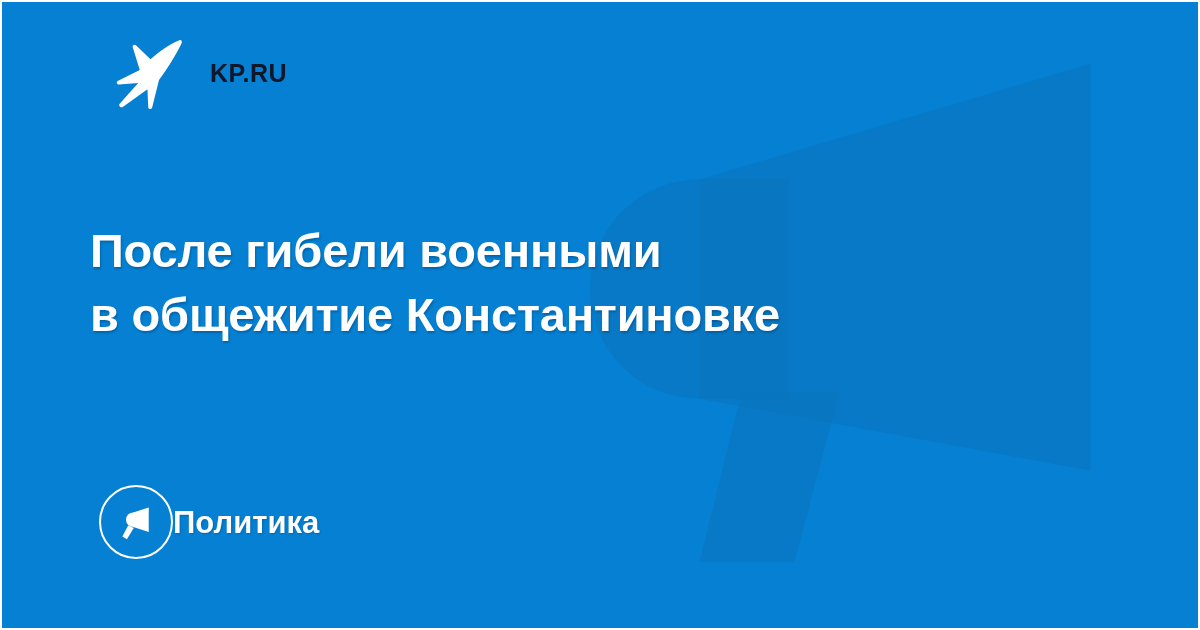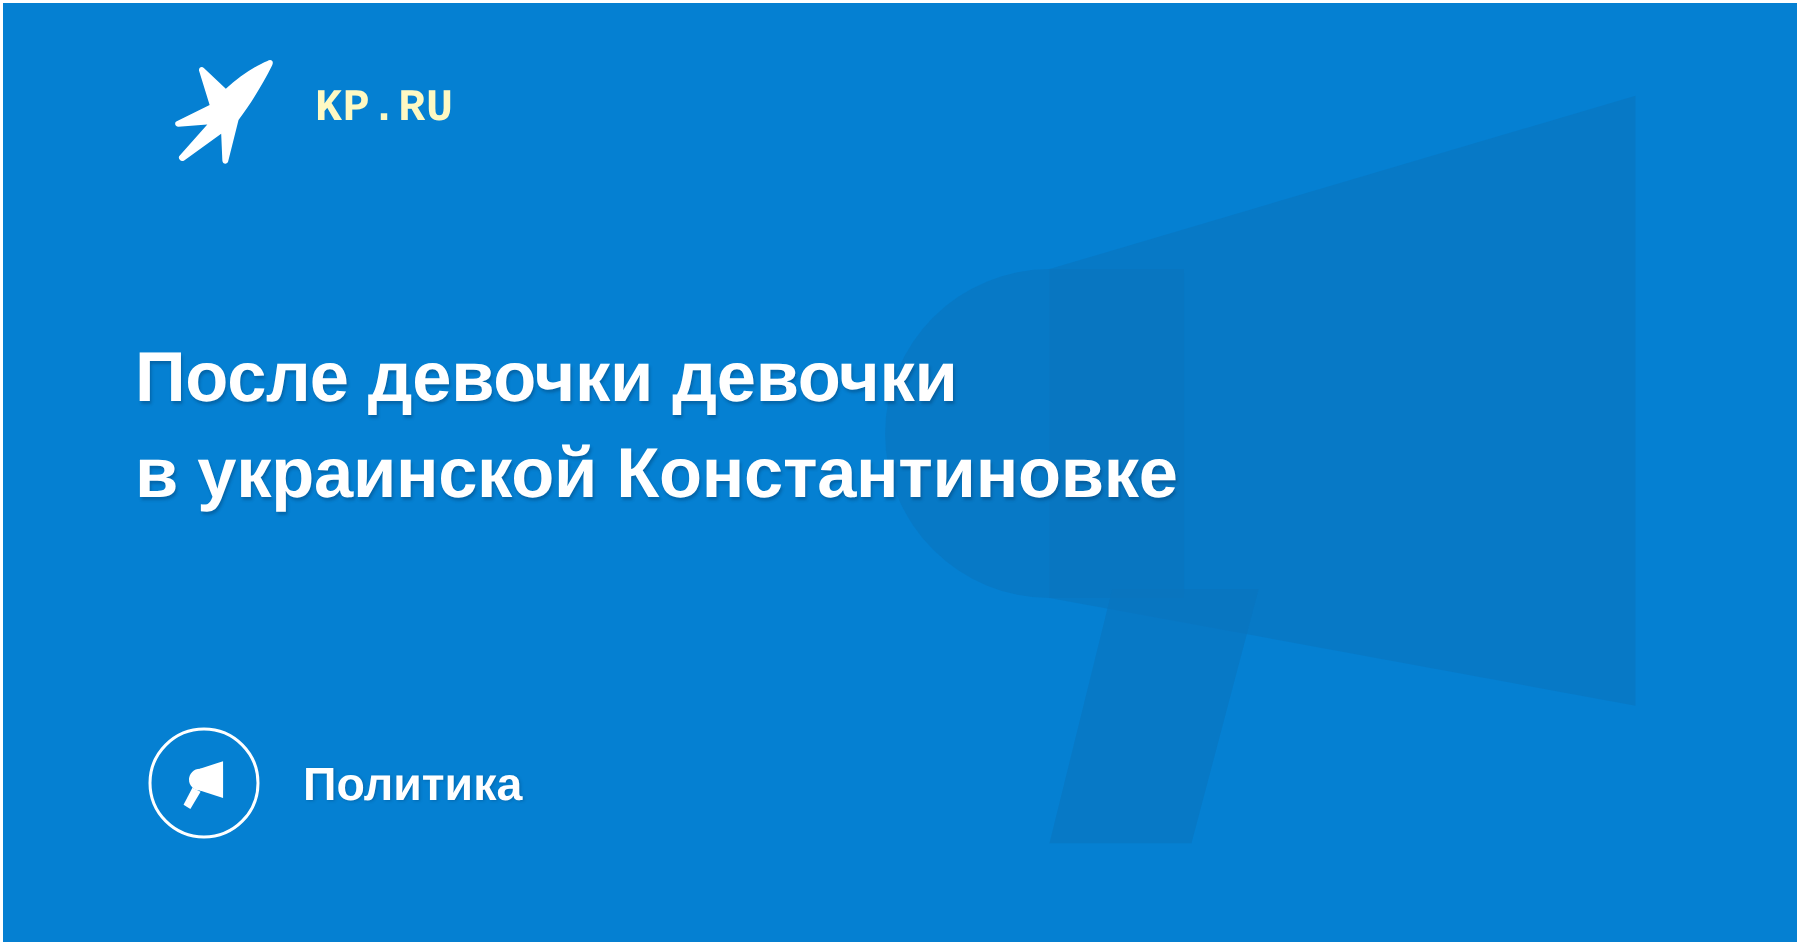--- a/index.html
+++ b/index.html
@@ -37,27 +37,26 @@
     gap: 22px;
     z-index: 3;
   }
   #brand-mark {
     width: 78px;
     height: 74px;
     display: block;
     flex: none;
   }
   #brand-text {
-    color: #fef9c3;
-    font-size: 30px;
+    color: #0f172a;
+    font-size: 25px;
     font-weight: 700;
     letter-spacing: 0.5px;
     line-height: 1;
     white-space: nowrap;
-    font-family: Liberation Mono, monospace;
   }
 
   
   #headline {
     position: absolute;
     left: 88px;
     top: 186px;
     width: 1020px;
     z-index: 3;
     color: #ffffff;
@@ -72,21 +71,20 @@
     white-space: nowrap;
   }
 
   
   #category {
     position: absolute;
     left: 97px;
     top: 483px;
     display: flex;
     align-items: center;
-    gap: 29px;
     z-index: 3;
   }
   #category-icon-wrap {
     width: 74px;
     height: 74px;
     border-radius: 50%;
     border: 2px solid #ffffff;
     display: flex;
     align-items: center;
     justify-content: center;
@@ -138,22 +136,22 @@
                  C49 95 53 96 54 93
                  L63 57
                  C73 44 84 26 92 10
                  C94 6 91 4 88 6 Z"></path>
       </g>
     </svg>
     <span id="brand-text">KP.RU</span>
   </div>
 
   <h1 id="headline">
-    <span class="hl-line">После девочки девочки</span>
-    <span class="hl-line">в украинской Константиновке</span>
+    <span class="hl-line">После гибели военными</span>
+    <span class="hl-line">в общежитие Константиновке</span>
   </h1>
 
   <div id="category">
     <span id="category-icon-wrap">
       <svg width="40" height="40" viewBox="0 0 44 44" aria-hidden="true">
         <g fill="#ffffff">
 
           <path d="M36 6 L36 33 L19 27.5 L19 11.5 Z"></path>
 
           <path d="M19 11.5 L23 11.5 L23 27.5 L19 27.5

